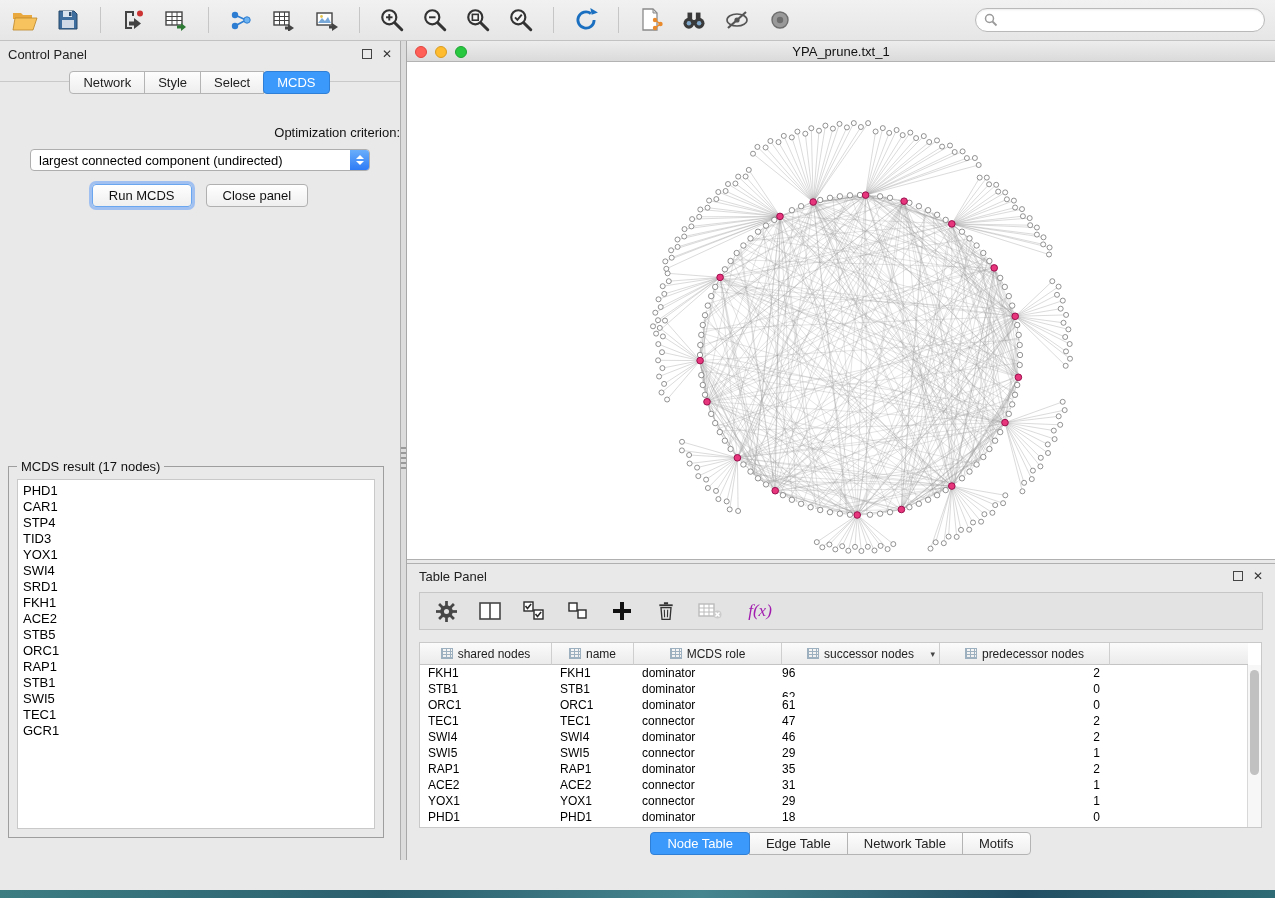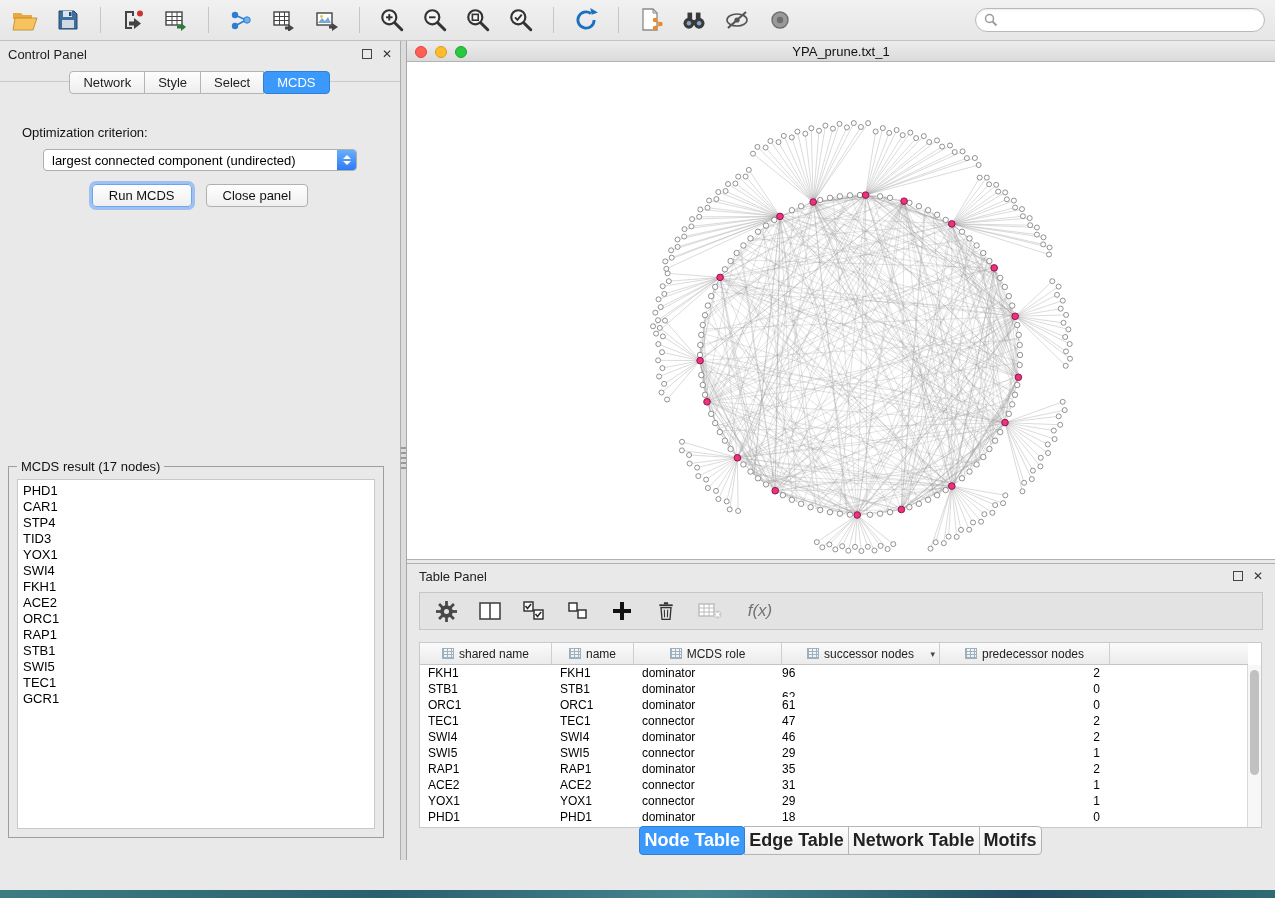--- a/index.html
+++ b/index.html
@@ -25,22 +25,22 @@
   .panel-header .hdr-icons{margin-left:auto;display:flex;align-items:center;gap:10px;}
   .float-ic{width:8px;height:8px;border:1.4px solid #444;display:inline-block;}
   .close-ic{font-size:12px;color:#333;line-height:1;}
   #cp-tabs{display:flex;justify-content:center;margin-top:4px;position:relative;z-index:2;}
   .cp-tab{font-size:13px;padding:3px 13px;background:linear-gradient(#fdfdfd,#eeeeee);
     border:1px solid #b4b4b4;margin-left:-1px;color:#222;cursor:pointer;}
   .cp-tab:first-child{border-radius:4px 0 0 4px;}
   .cp-tab:last-child{border-radius:0 4px 4px 0;}
   .cp-tab.active{background:#3b99fc;color:#fff;border-color:#2f7fd6;border-radius:4px;position:relative;}
   .cp-content{border-top:1px solid #c9c9c9;margin-top:-13px;padding-top:13px;}
-  .opt-label{text-align:left;margin-top:30px;font-size:13px;color:#111;margin-left:22px;}
-  .dropdown{position:relative;width:314px;height:22px;margin:9px auto 0;background:#fff;
+  .opt-label{text-align:right;margin-top:30px;font-size:13px;color:#111;margin-left:22px;}
+  .dropdown{position:relative;width:340px;height:22px;margin:9px auto 0;background:#fff;
     border:1px solid #aeaeae;border-radius:4px;box-sizing:border-box;font-size:13px;
     display:flex;align-items:center;padding-left:8px;cursor:pointer;}
   .stepper{position:absolute;right:0;top:0;width:19px;height:20px;border-radius:0 3px 3px 0;
     background:linear-gradient(#69aefb,#2e7bf6);display:flex;flex-direction:column;
     align-items:center;justify-content:center;gap:2px;}
   .tri-up{width:0;height:0;border-left:4px solid transparent;border-right:4px solid transparent;border-bottom:4px solid #fff;}
   .tri-dn{width:0;height:0;border-left:4px solid transparent;border-right:4px solid transparent;border-top:4px solid #fff;}
   .btn-row{display:flex;justify-content:center;gap:14px;margin-top:13px;}
   .btn{font-family:"Liberation Sans",sans-serif;font-size:13px;height:23px;padding:0 16px;
     background:linear-gradient(#ffffff,#efefef);border:1px solid #b0b0b0;border-radius:4px;cursor:pointer;color:#111;}
@@ -69,41 +69,41 @@
   #net-view{position:absolute;left:407px;top:62px;width:868px;height:498px;background:#fff;
     border-bottom:1px solid #b0b0b0;box-sizing:border-box;}
 
   
   #table-panel{position:absolute;left:407px;top:563px;width:868px;height:297px;background:#e9e9e9;
     border-top:1px solid #b0b0b0;box-sizing:border-box;}
   #tp-toolbar{position:absolute;left:12px;right:12px;top:28px;height:38px;background:#e3e3e3;
     border:1px solid #c6c6c6;box-sizing:border-box;display:flex;align-items:center;gap:20px;padding:0 14px;}
   .tp-ic{background:none;border:none;padding:0;width:24px;height:24px;display:flex;
     align-items:center;justify-content:center;cursor:pointer;}
-  .fx{font-family:Liberation Sans, sans-serif;font-style:italic;font-size:17px;color:#737373;}
+  .fx{font-family:Liberation Serif, serif;font-style:italic;font-size:17px;color:#a21caf;}
   #tbl{position:absolute;left:12px;top:78px;width:843px;border:1px solid #c9c9c9;background:#fff;box-sizing:border-box;}
   #tbl-head{display:flex;height:22px;}
   .th{display:inline-flex;align-items:center;justify-content:center;position:relative;height:22px;
     font-size:12px;background:linear-gradient(#fbfbfb,#ebebeb);border-right:1px solid #cfcfcf;
     border-bottom:1px solid #c4c4c4;box-sizing:border-box;color:#222;white-space:nowrap;overflow:hidden;}
   .th .sort{position:absolute;right:4px;font-size:9px;color:#444;}
   .hicon{width:10px;height:9px;margin-right:5px;border:1px solid #9db0c0;flex:0 0 auto;
     background:repeating-linear-gradient(0deg,#9db0c0 0 1px,transparent 1px 3px),
                repeating-linear-gradient(90deg,#9db0c0 0 1px,transparent 1px 4px);}
   #tbl-body{height:162px;overflow:hidden;background:#fff;}
   .tr{display:flex;height:16px;line-height:16px;}
   .td{box-sizing:border-box;font-size:12px;padding-left:8px;white-space:nowrap;overflow:hidden;color:#000;}
   .td.right-s{padding-right:20px;padding-left:0;}
   .td.right-p{text-align:right;padding-right:10px;padding-left:0;}
   .vscroll{position:absolute;right:0;top:22px;width:14px;height:162px;background:#f7f7f7;
     border-left:1px solid #d8d8d8;box-sizing:border-box;}
   .vthumb{position:absolute;left:2px;right:2px;top:5px;height:105px;background:#c1c1c1;border-radius:6px;}
   #tbl-tabs{position:absolute;left:0;right:0;bottom:5px;display:flex;justify-content:center;}
-  .bt-tab{font-size:18px;padding:3px 4px;background:linear-gradient(#fdfdfd,#eeeeee);
-    border:1px solid #b4b4b4;margin-left:-1px;color:#222;cursor:pointer;font-weight:bold;}
+  .bt-tab{font-size:13px;padding:3px 16px;background:linear-gradient(#fdfdfd,#eeeeee);
+    border:1px solid #b4b4b4;margin-left:-1px;color:#222;cursor:pointer;}
   .bt-tab:first-child{border-radius:4px 0 0 4px;}
   .bt-tab:last-child{border-radius:0 4px 4px 0;}
   .bt-tab.active{background:#3b99fc;color:#fff;border-color:#2f7fd6;border-radius:4px;position:relative;}
   #tp-header{height:24px;display:flex;align-items:center;padding:0 12px;font-size:13px;color:#222;}
   #tp-header .hdr-icons{margin-left:auto;display:flex;align-items:center;gap:10px;}
 
   
   #status-bar{position:absolute;left:0;top:860px;width:1275px;height:30px;background:#ececec;
     border-top:1px solid #bfbfbf;box-sizing:border-box;}
   .status-left-btn{position:absolute;left:10px;top:4px;width:28px;height:21px;background:#fff;
@@ -294,22 +294,24 @@
     </div>
     <div class="fieldset">
       <span class="legend">MCDS result (17 nodes)</span>
       <div id="mcds-list">
           <div class="mcds-item">PHD1</div>
           <div class="mcds-item">CAR1</div>
           <div class="mcds-item">STP4</div>
           <div class="mcds-item">TID3</div>
           <div class="mcds-item">YOX1</div>
           <div class="mcds-item">SWI4</div>
+          <div class="mcds-item">SRD1</div>
           <div class="mcds-item">FKH1</div>
           <div class="mcds-item">ACE2</div>
+          <div class="mcds-item">STB5</div>
           <div class="mcds-item">ORC1</div>
           <div class="mcds-item">RAP1</div>
           <div class="mcds-item">STB1</div>
           <div class="mcds-item">SWI5</div>
           <div class="mcds-item">TEC1</div>
           <div class="mcds-item">GCR1</div>
         </div>
     </div>
   </div>
 
@@ -1252,21 +1254,21 @@
         </svg>
       </button>
       <button class="tp-ic" style="width:36px;">
         <span class="fx">f(x)</span>
       </button>
     </div>
     <div id="tbl">
       <div id="tbl-head">
           <div class="th" style="width: 132px;">
             <span class="hicon"></span>
-            <span>shared name</span>
+            <span>shared nodes</span>
           </div>
           <div class="th" style="width: 82px;">
             <span class="hicon"></span>
             <span>name</span>
           </div>
           <div class="th" style="width: 148px;">
             <span class="hicon"></span>
             <span>MCDS role</span>
           </div>
           <div class="th" style="width: 158px;">

